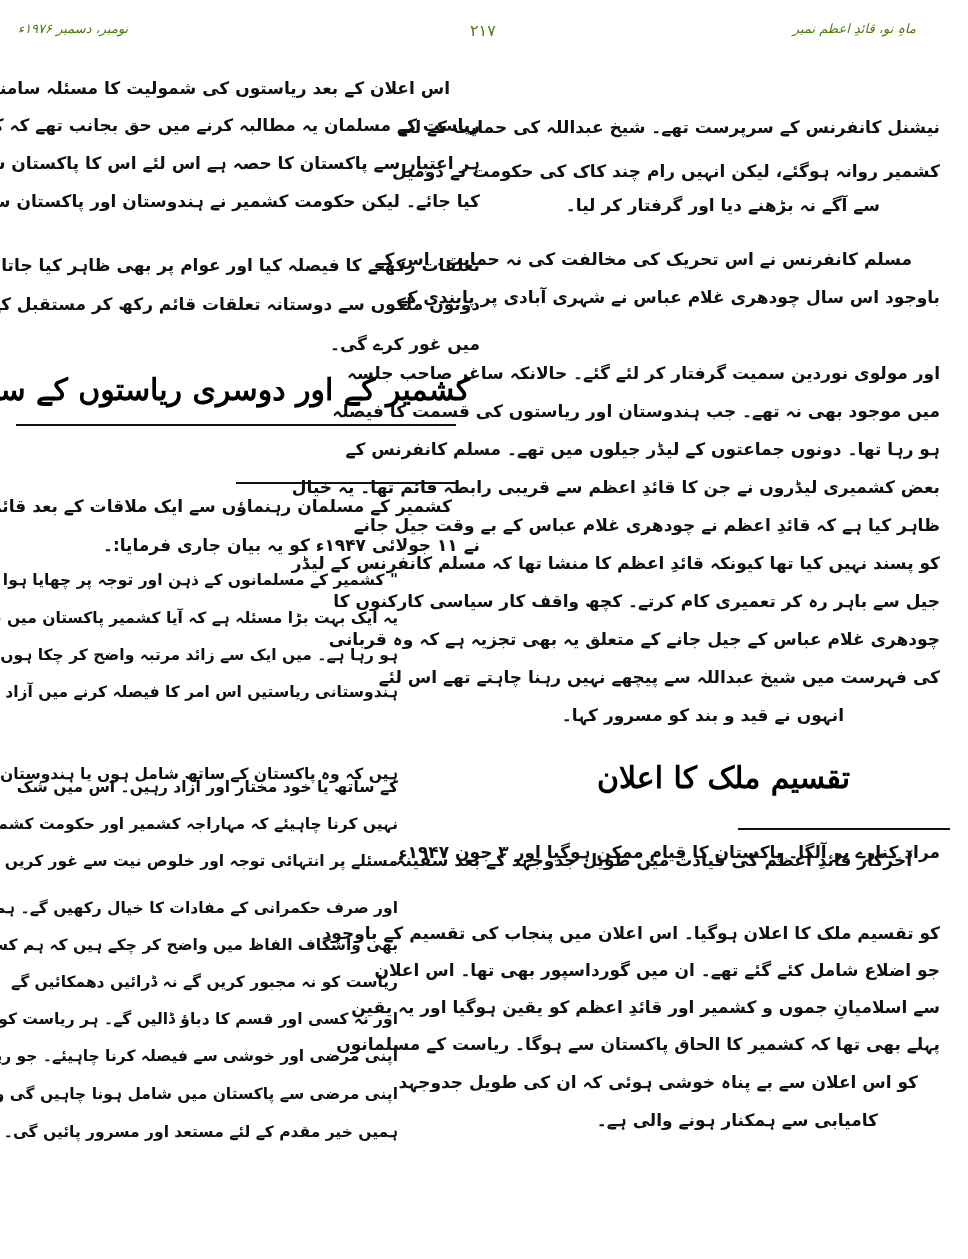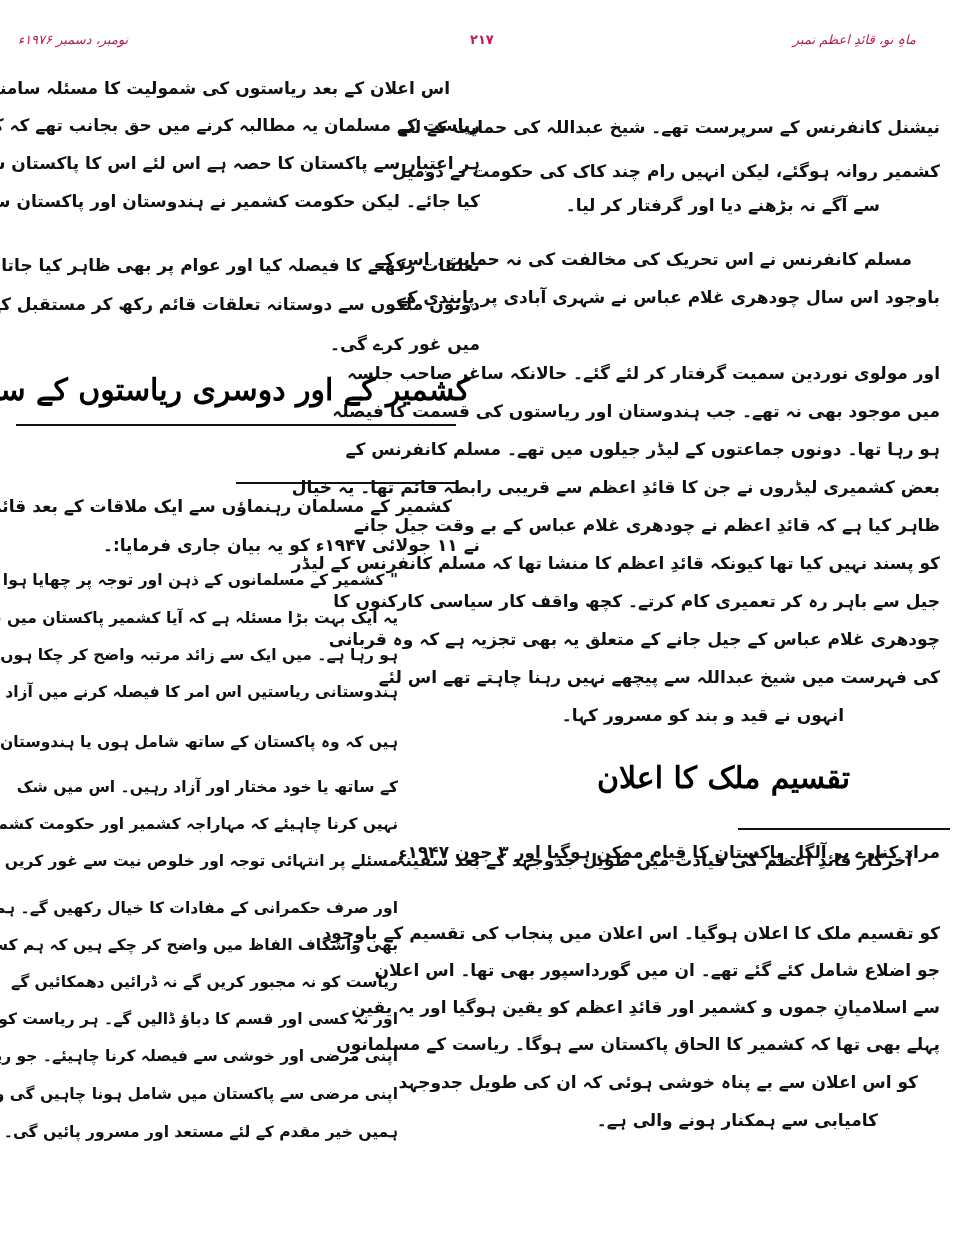--- a/index.html
+++ b/index.html
@@ -1,23 +1,23 @@
 <!DOCTYPE html>
 <html><head>
 <meta charset="utf-8">
 <style>
   html, body { margin: 0; padding: 0; background: #ffffff; }
   body {
     width: 968px; height: 1259px; position: relative; overflow: hidden;
     font-family: "DejaVu Sans", sans-serif; color: #111111;
   }
-  .hdr { position: absolute; top: 32px; font-size: 13px; font-style: italic; direction: rtl; color: #be185d; }
+  .hdr { position: absolute; top: 21px; font-size: 13px; font-style: italic; direction: rtl; color: #4d7c0f; }
   .hdr-right { right: 52px; }
   .hdr-left { left: 18px; }
-  .hdr-page { left: 470px; font-style: normal; font-size: 13px; font-weight: bold; }
+  .hdr-page { left: 470px; font-style: normal; font-size: 16px; font-weight: normal; }
 
   .col { position: absolute; direction: rtl; text-align: justify; }
   .line {
     position: absolute; white-space: nowrap; direction: rtl;
     font-size: 17px; font-weight: bold; line-height: 24px; color: #111;
   }
   .right-col .line { right: 0; }
   .left-col .line { right: 0; }
   .right-col { left: 520px; width: 420px; top: 0; height: 1259px; }
   .left-col { left: 10px; width: 470px; top: 0; height: 1259px; }
@@ -80,21 +80,21 @@
   <div class="rule" style="top:482px;left:226px;width:222px"></div>
 
   <div class="line" style="top:494px;right:28px">کشمیر کے مسلمان رہنماؤں سے ایک ملاقات کے بعد قائدِ اعظم</div>
   <div class="line" style="top:533px">نے ۱۱ جولائی ۱۹۴۷ء کو یہ بیان جاری فرمایا:۔</div>
 
   <div class="quote">
     <div class="line" style="top:568px;right:82px">" کشمیر کے مسلمانوں کے ذہن اور توجہ پر چھایا ہوا</div>
     <div class="line" style="top:606px;right:82px">یہ ایک بہت بڑا مسئلہ ہے کہ آیا کشمیر پاکستان میں شامل</div>
     <div class="line" style="top:643px;right:82px">ہو رہا ہے۔ میں ایک سے زائد مرتبہ واضح کر چکا ہوں کہ</div>
     <div class="line" style="top:680px;right:82px">ہندوستانی ریاستیں اس امر کا فیصلہ کرنے میں آزاد</div>
-    <div class="line" style="top:730px;right:82px">ہیں کہ وہ پاکستان کے ساتھ شامل ہوں یا ہندوستان</div>
+    <div class="line" style="top:762px;right:82px">ہیں کہ وہ پاکستان کے ساتھ شامل ہوں یا ہندوستان</div>
     <div class="line" style="top:775px;right:82px">کے ساتھ یا خود مختار اور آزاد رہیں۔ اس میں شک</div>
     <div class="line" style="top:812px;right:82px">نہیں کرنا چاہیئے کہ مہاراجہ کشمیر اور حکومت کشمیر اس</div>
     <div class="line" style="top:849px;right:82px">مسئلے پر انتہائی توجہ اور خلوص نیت سے غور کریں گے</div>
     <div class="line" style="top:896px;right:82px">اور صرف حکمرانی کے مفادات کا خیال رکھیں گے۔ ہم پہلے</div>
     <div class="line" style="top:933px;right:82px">بھی واشگاف الفاظ میں واضح کر چکے ہیں کہ ہم کسی</div>
     <div class="line" style="top:970px;right:82px">ریاست کو نہ مجبور کریں گے نہ ڈرائیں دھمکائیں گے</div>
     <div class="line" style="top:1007px;right:82px">اور نہ کسی اور قسم کا دباؤ ڈالیں گے۔ ہر ریاست کو</div>
     <div class="line" style="top:1044px;right:82px">اپنی مرضی اور خوشی سے فیصلہ کرنا چاہیئے۔ جو ریاستیں</div>
     <div class="line" style="top:1082px;right:82px">اپنی مرضی سے پاکستان میں شامل ہونا چاہیں گی وہ</div>
     <div class="line" style="top:1120px;right:82px">ہمیں خیر مقدم کے لئے مستعد اور مسرور پائیں گی۔</div>

